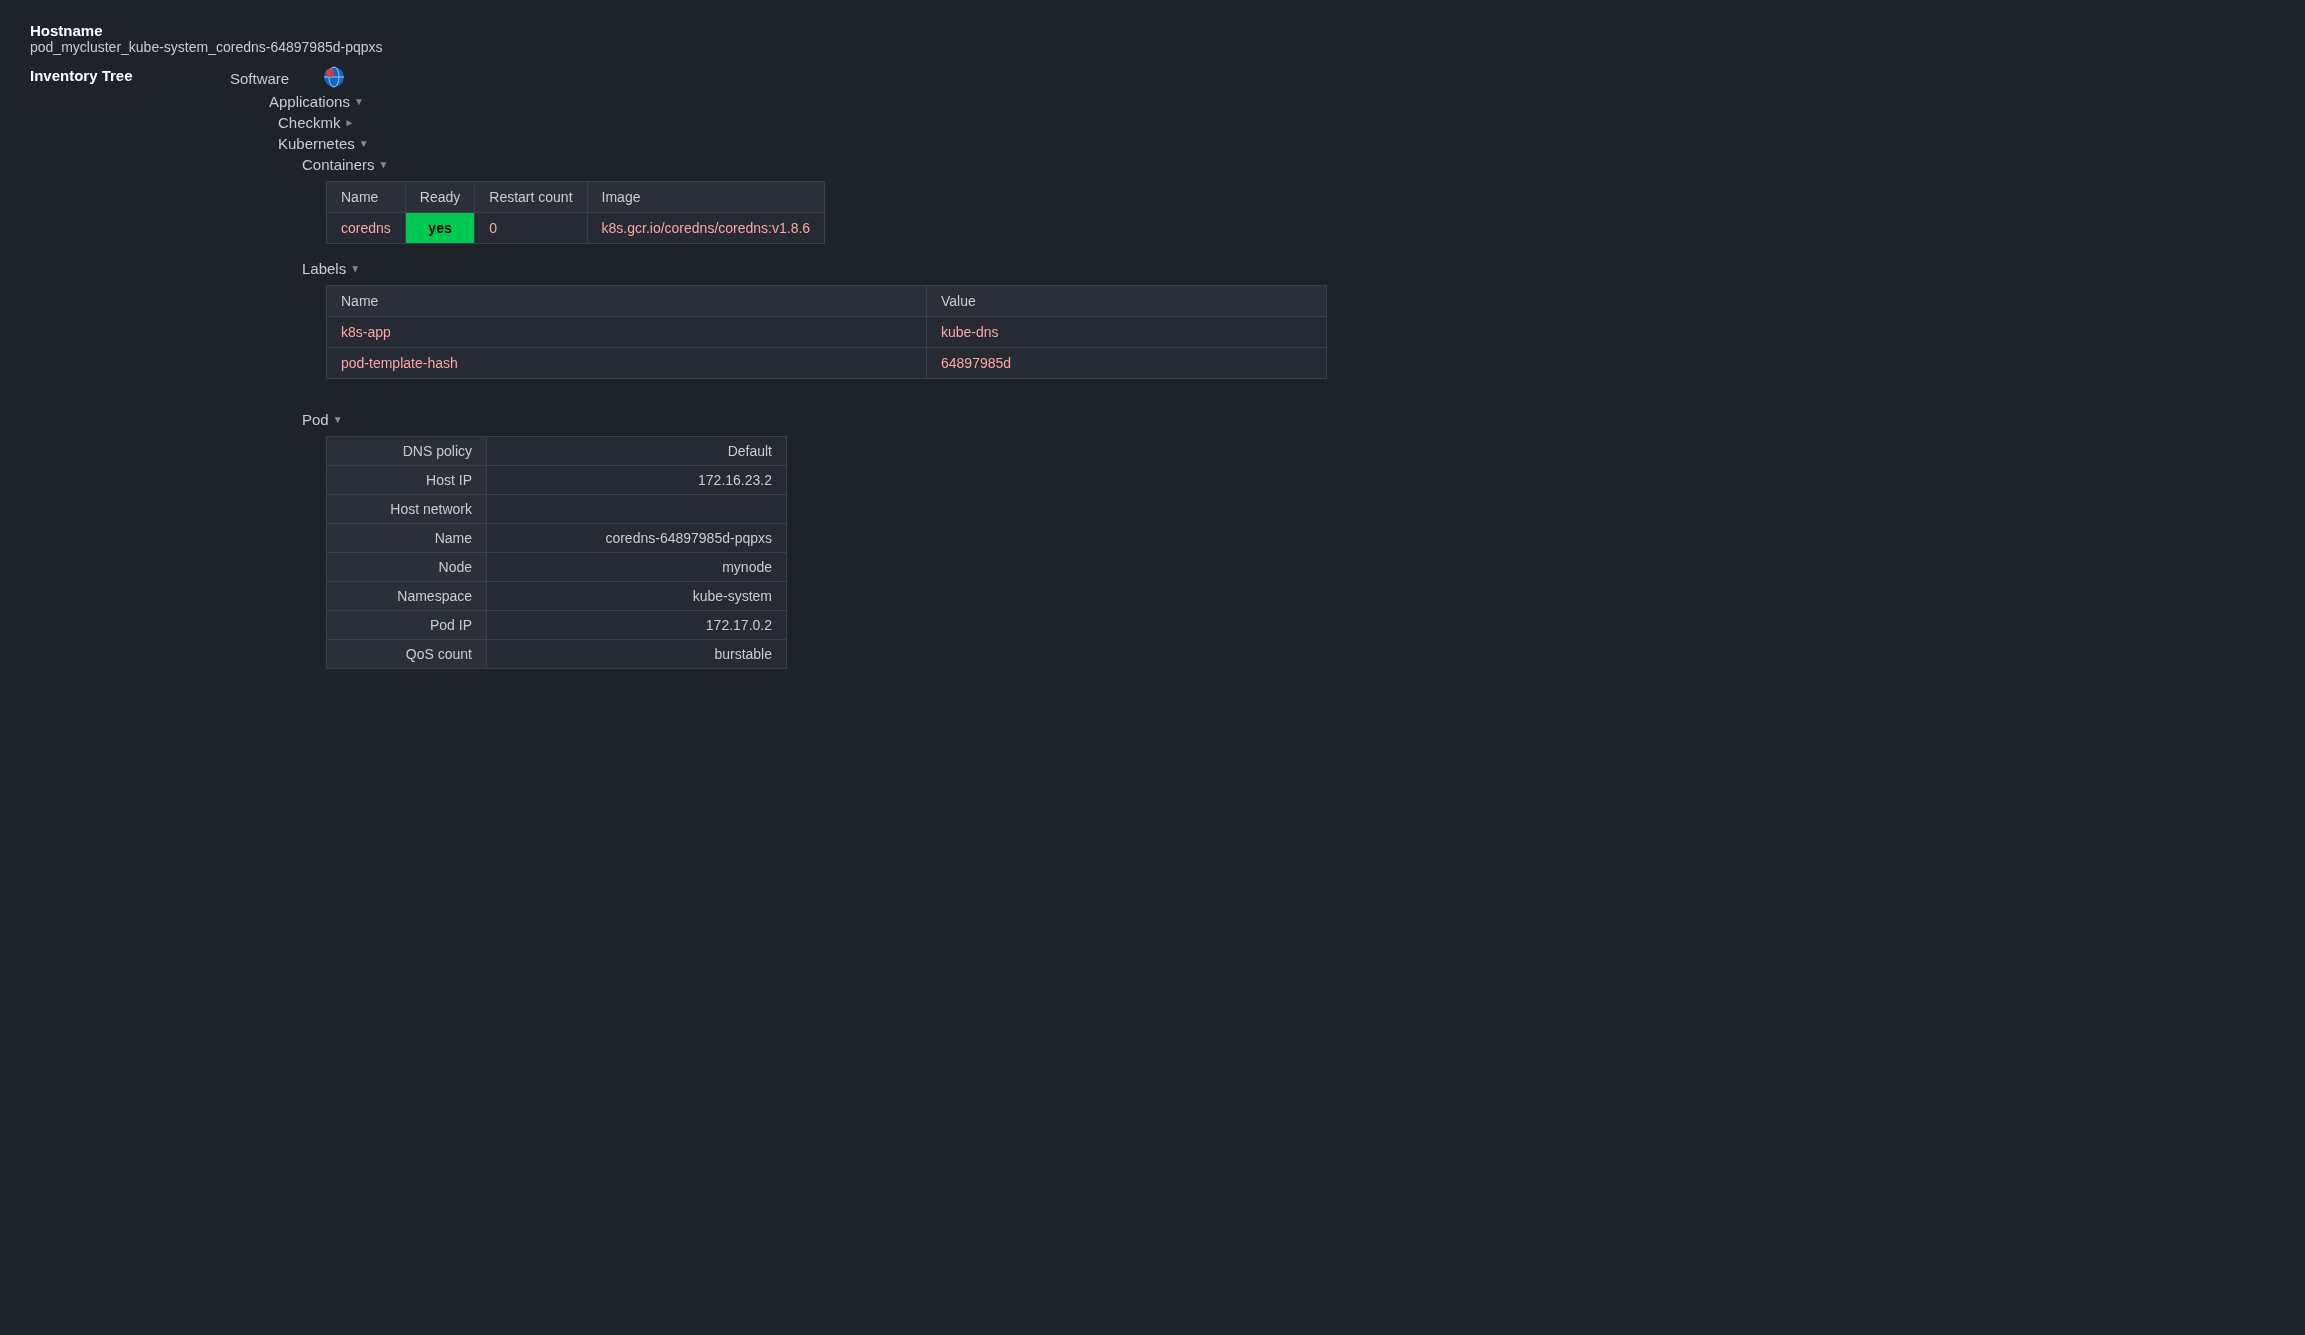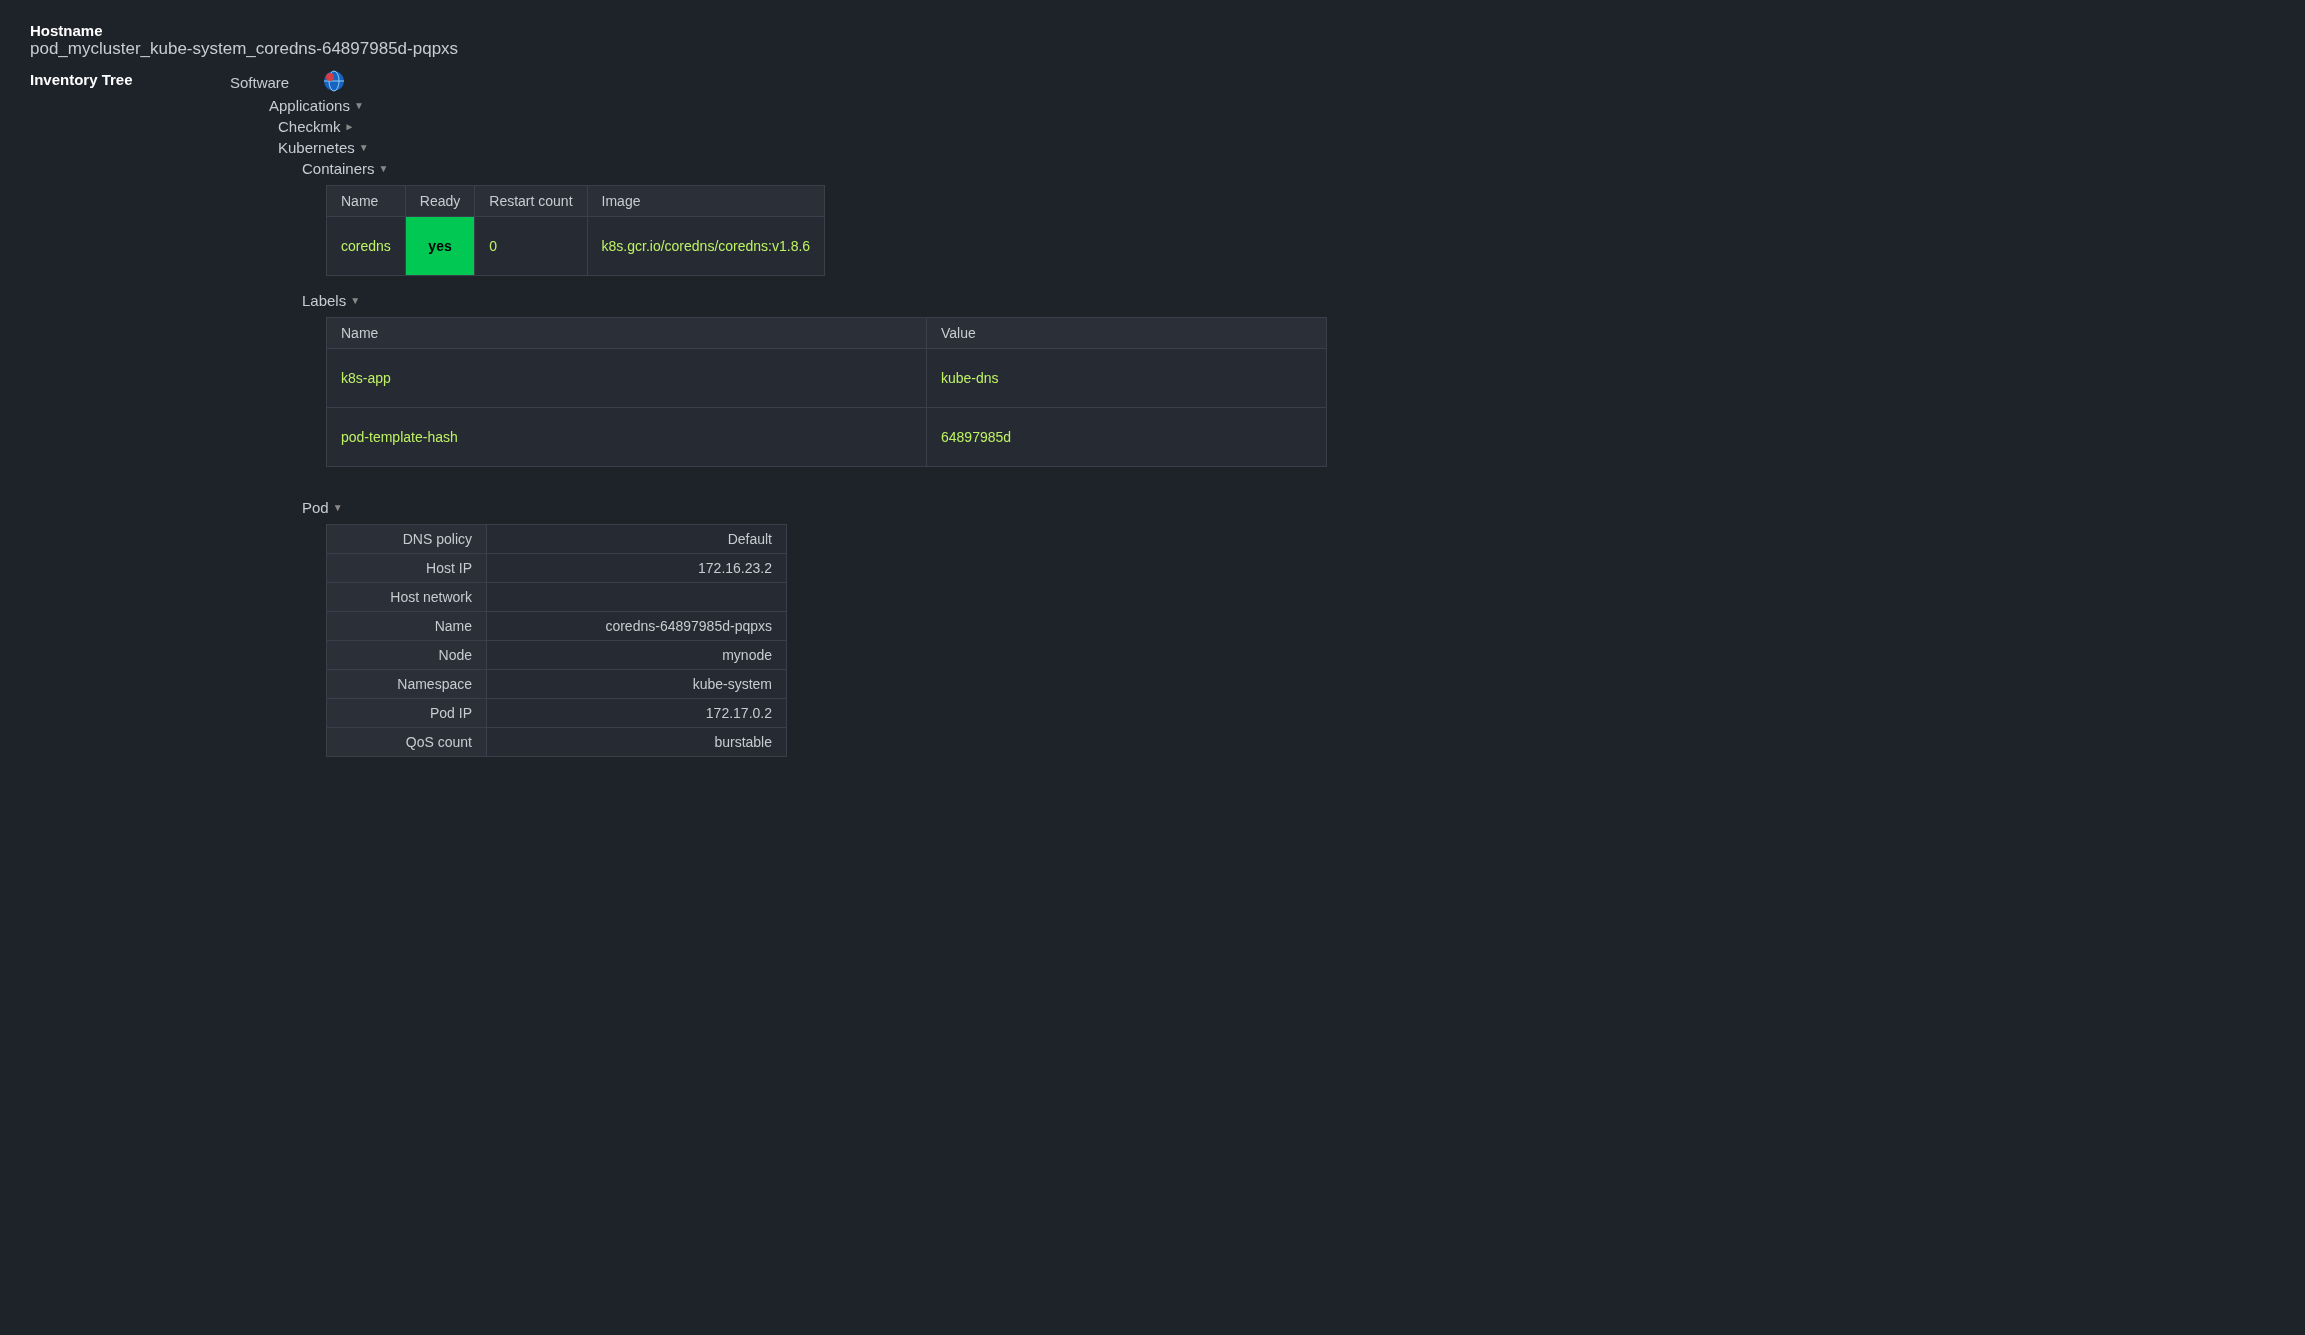--- a/index.html
+++ b/index.html
@@ -22,21 +22,21 @@
     }
     .section-label {
       font-weight: bold;
       color: #ffffff;
       min-width: 200px;
       padding-top: 2px;
       font-size: 15px;
     }
     .hostname-value {
       color: #c8ccd1;
-      font-size: 17px;
+      font-size: 14px;
     }
     .tree-container {
       display: flex;
       align-items: flex-start;
     }
     .tree-label {
       font-weight: bold;
       color: #ffffff;
       min-width: 200px;
       padding-top: 2px;
@@ -80,22 +80,22 @@
       background-color: #2a2f38;
       color: #c8ccd1;
       font-weight: normal;
       text-align: left;
       padding: 7px 14px;
       font-size: 14px;
       border: 1px solid #3a3f4a;
     }
     .data-table td {
       background-color: #252a33;
-      color: #bef264;
-      padding: 21px 14px;
+      color: #fca5a5;
+      padding: 7px 14px;
       font-size: 14px;
       border: 1px solid #3a3f4a;
     }
     .data-table td.ready-yes {
       background-color: #00c853;
       color: #000;
       text-align: center;
       font-weight: bold;
       padding: 7px 20px;
     }

